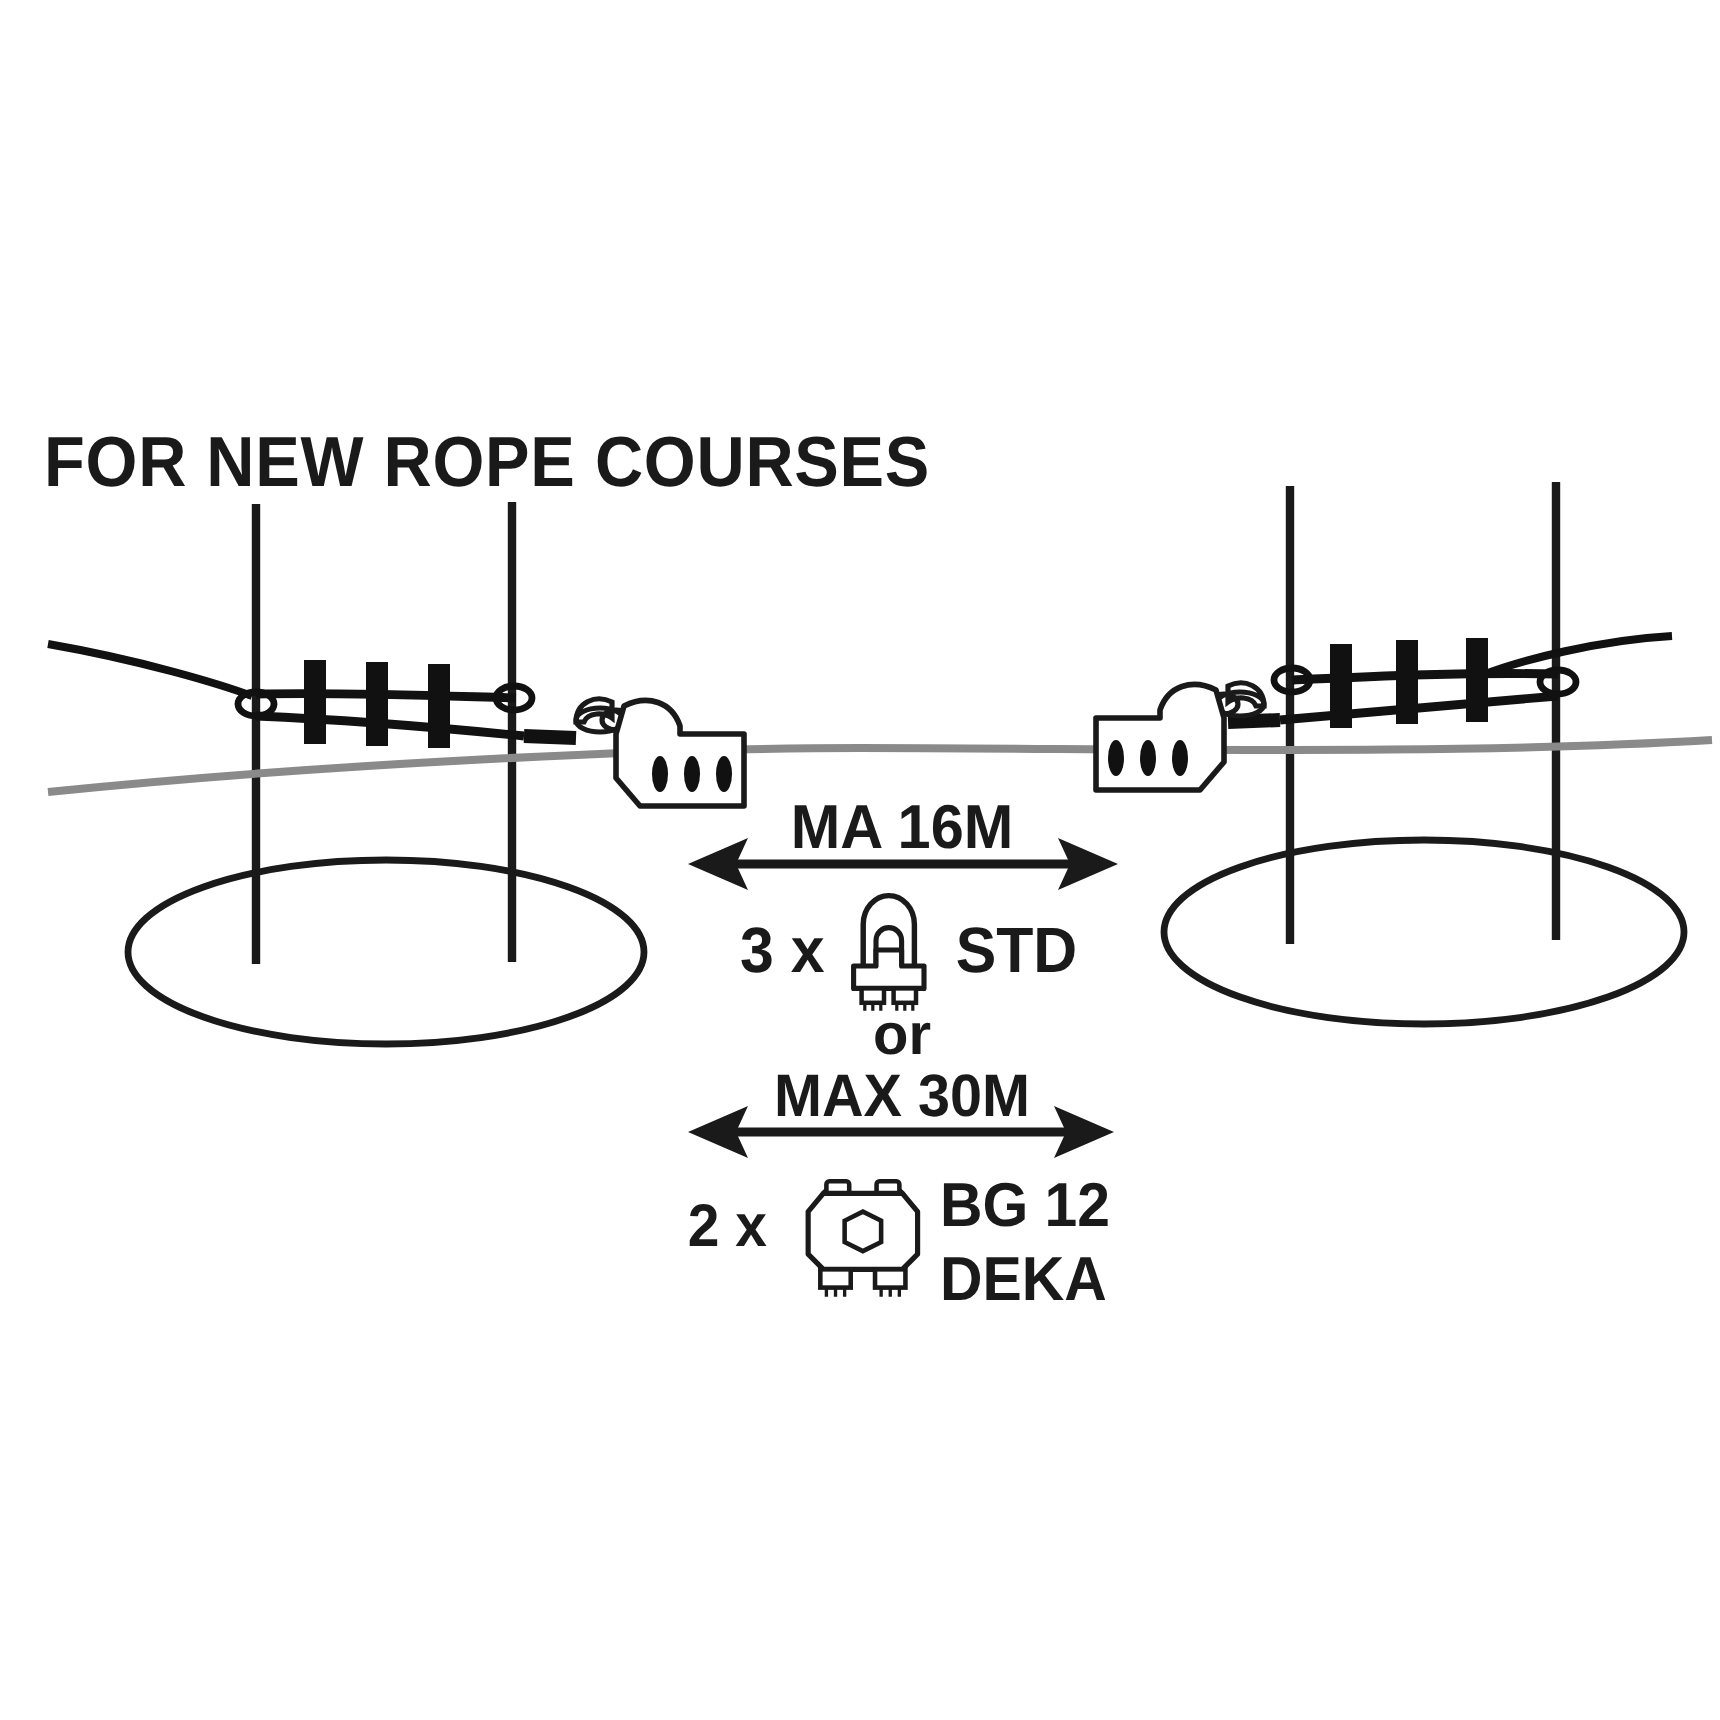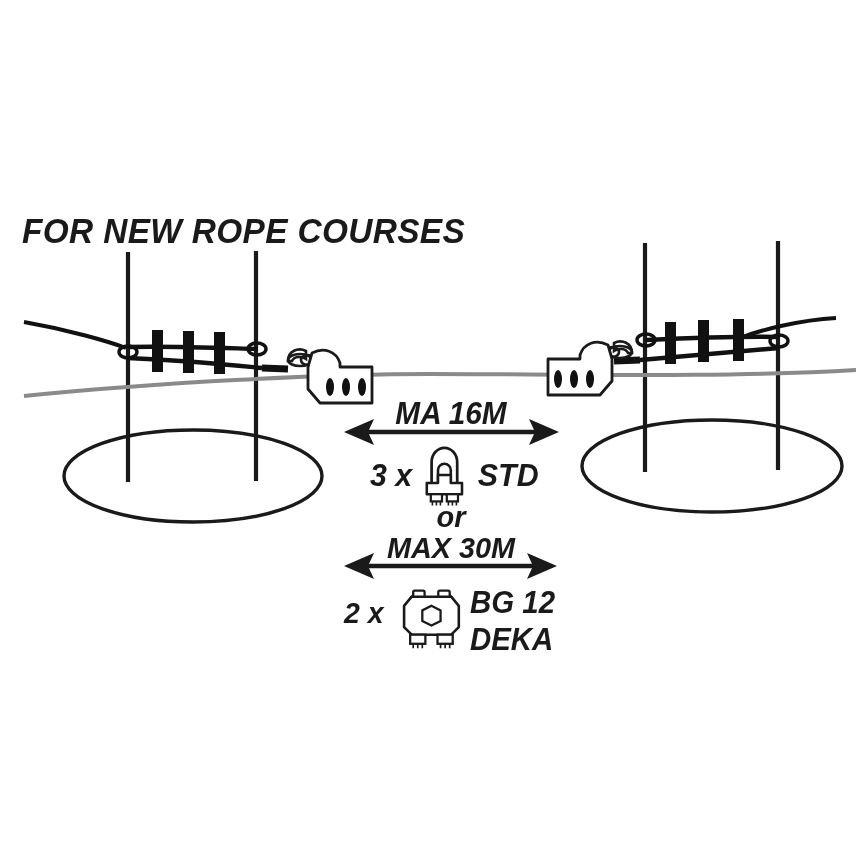--- a/index.html
+++ b/index.html
@@ -7,21 +7,20 @@
     padding: 0;
     background: #ffffff;
   }
   #root {
     position: relative;
     width: 860px;
     height: 860px;
     background: #0369a1;
     overflow: hidden;
     font-family: "Liberation Sans", sans-serif;
-    font-style: italic;
   }
   #diagram-svg {
     position: absolute;
     left: 0;
     top: 0;
     width: 860px;
     height: 860px;
     display: block;
   }
   .ttl {

